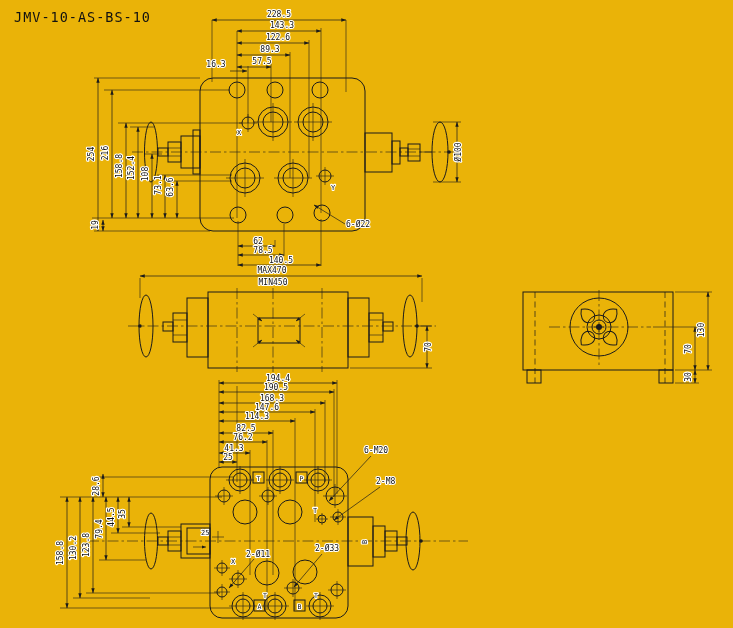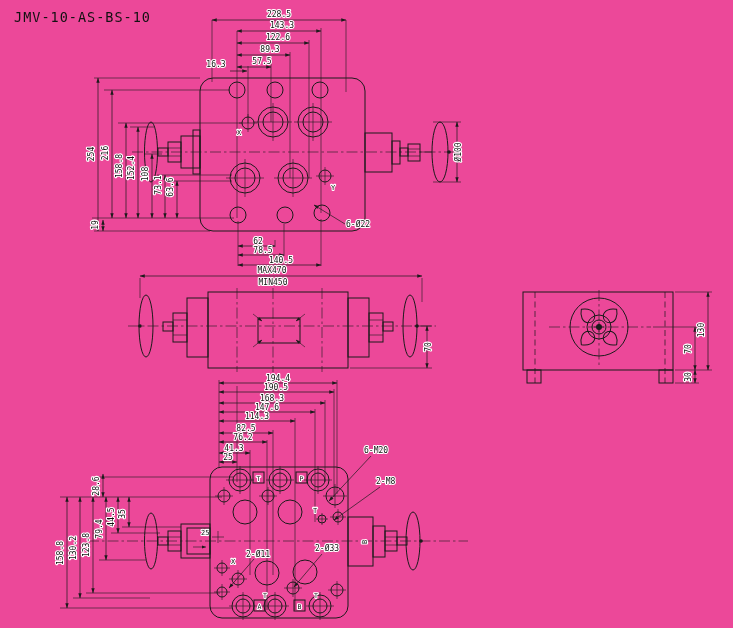--- a/index.html
+++ b/index.html
@@ -1,16 +1,16 @@
 <!DOCTYPE html>
 <html><head>
 <meta charset="utf-8">
 <style>
   html,body{margin:0;padding:0;background:#fff;}
-  .page{position:relative;width:733px;height:628px;background:#ec4899;overflow:hidden;
+  .page{position:relative;width:733px;height:628px;background:#eab308;overflow:hidden;
         font-family:"DejaVu Sans Mono", monospace;}
   svg{position:absolute;left:0;top:0;}
   .ln{stroke:#1b1b1b;stroke-width:1;fill:none;}
   .thin{stroke:#1b1b1b;stroke-width:0.6;fill:none;}
   .cl{stroke:#1b1b1b;stroke-width:0.6;fill:none;stroke-dasharray:11 3 2.5 3;}
   .dash{stroke:#1b1b1b;stroke-width:0.7;fill:none;stroke-dasharray:6 3.5;}
   .dim{stroke:#1b1b1b;stroke-width:0.7;fill:none;}
   text{font-family:"DejaVu Sans Mono",monospace;font-size:8px;fill:#111;
        paint-order:stroke;stroke:#ffffff;stroke-width:2.2px;stroke-linejoin:round;}
   .t13{font-size:13.5px;letter-spacing:1px;stroke-width:0px;}

